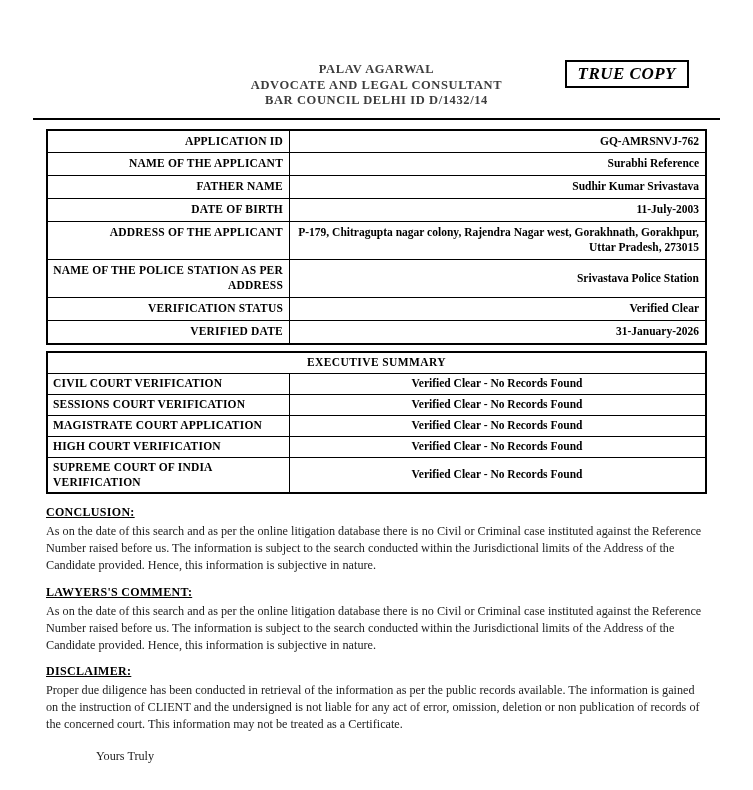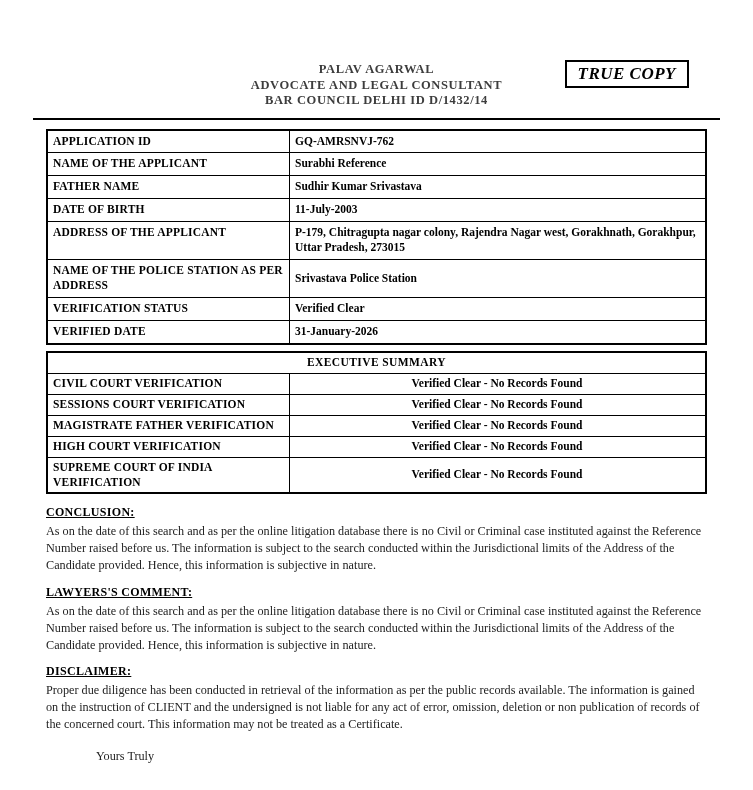--- a/index.html
+++ b/index.html
@@ -30,21 +30,21 @@
     margin:9px -13px 0 -13px;height:0;
   }
   
   .report-title{
     text-align:center;font-weight:bold;font-size:12.5px;
     text-decoration:underline;letter-spacing:0.4px;
     margin-top:9px;color:#000;
   }
   
   table{border-collapse:collapse;width:100%;}
-  .details-table{margin-top:9px;border:2px solid #000;}
+  .details-table{margin-top:9px;border:2px solid #000;text-align:right;}
   .details-table td{
     border:1px solid #000;
     font-size:11.5px;
     padding:3px 6px 4px 5px;
     line-height:1.3;
     color:#000;
   }
   .details-table .lbl{width:36.8%;font-weight:bold;vertical-align:top;letter-spacing:0.2px;}
   .details-table .val{font-weight:bold;vertical-align:middle;}
   .summary-table{margin-top:6px;border:2px solid #000;}
@@ -136,21 +136,21 @@
       </tr>
       <tr>
         <td class="lbl">CIVIL COURT VERIFICATION</td>
         <td class="val">Verified Clear - No Records Found</td>
       </tr>
       <tr>
         <td class="lbl">SESSIONS COURT VERIFICATION</td>
         <td class="val">Verified Clear - No Records Found</td>
       </tr>
       <tr>
-        <td class="lbl">MAGISTRATE FATHER VERIFICATION</td>
+        <td class="lbl">MAGISTRATE COURT APPLICATION</td>
         <td class="val">Verified Clear - No Records Found</td>
       </tr>
       <tr>
         <td class="lbl">HIGH COURT VERIFICATION</td>
         <td class="val">Verified Clear - No Records Found</td>
       </tr>
       <tr>
         <td class="lbl">SUPREME COURT OF INDIA VERIFICATION</td>
         <td class="val">Verified Clear - No Records Found</td>
       </tr>

